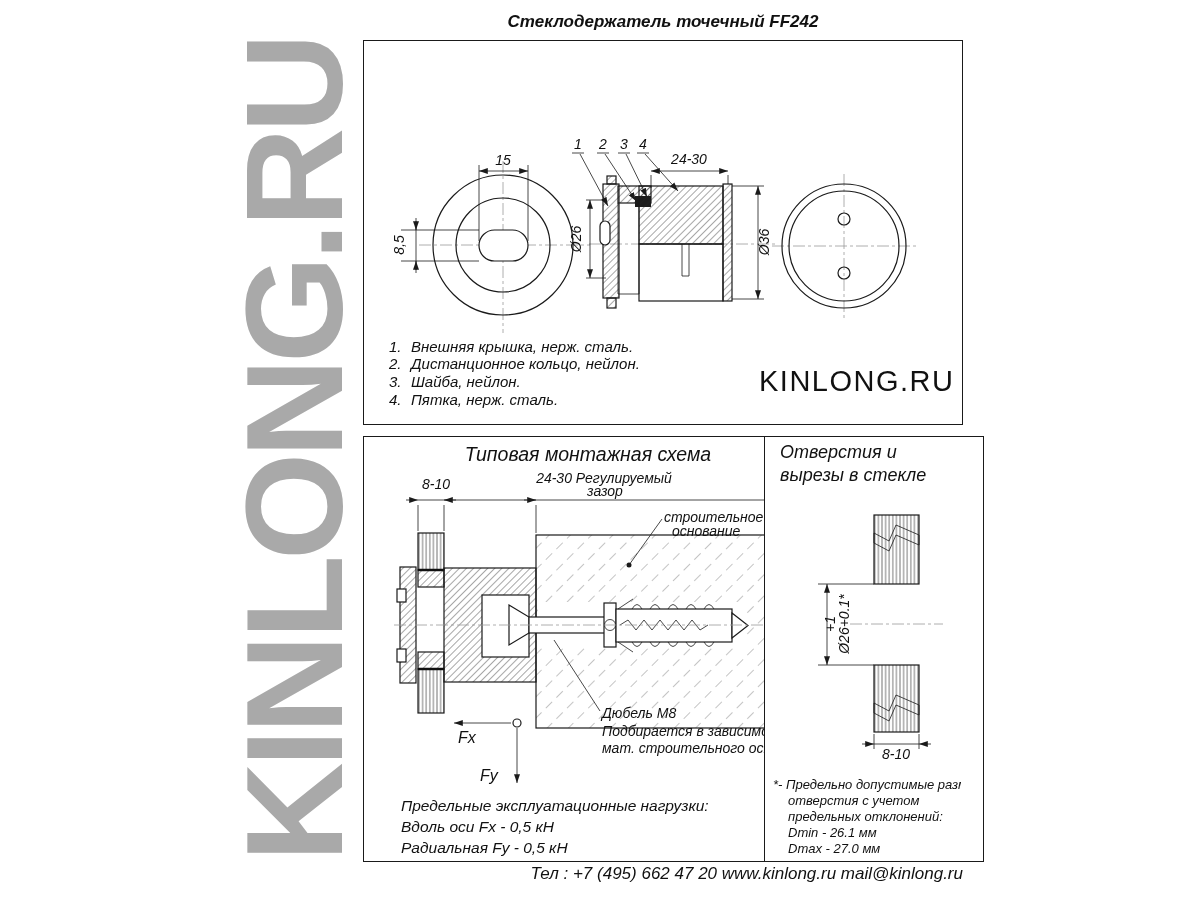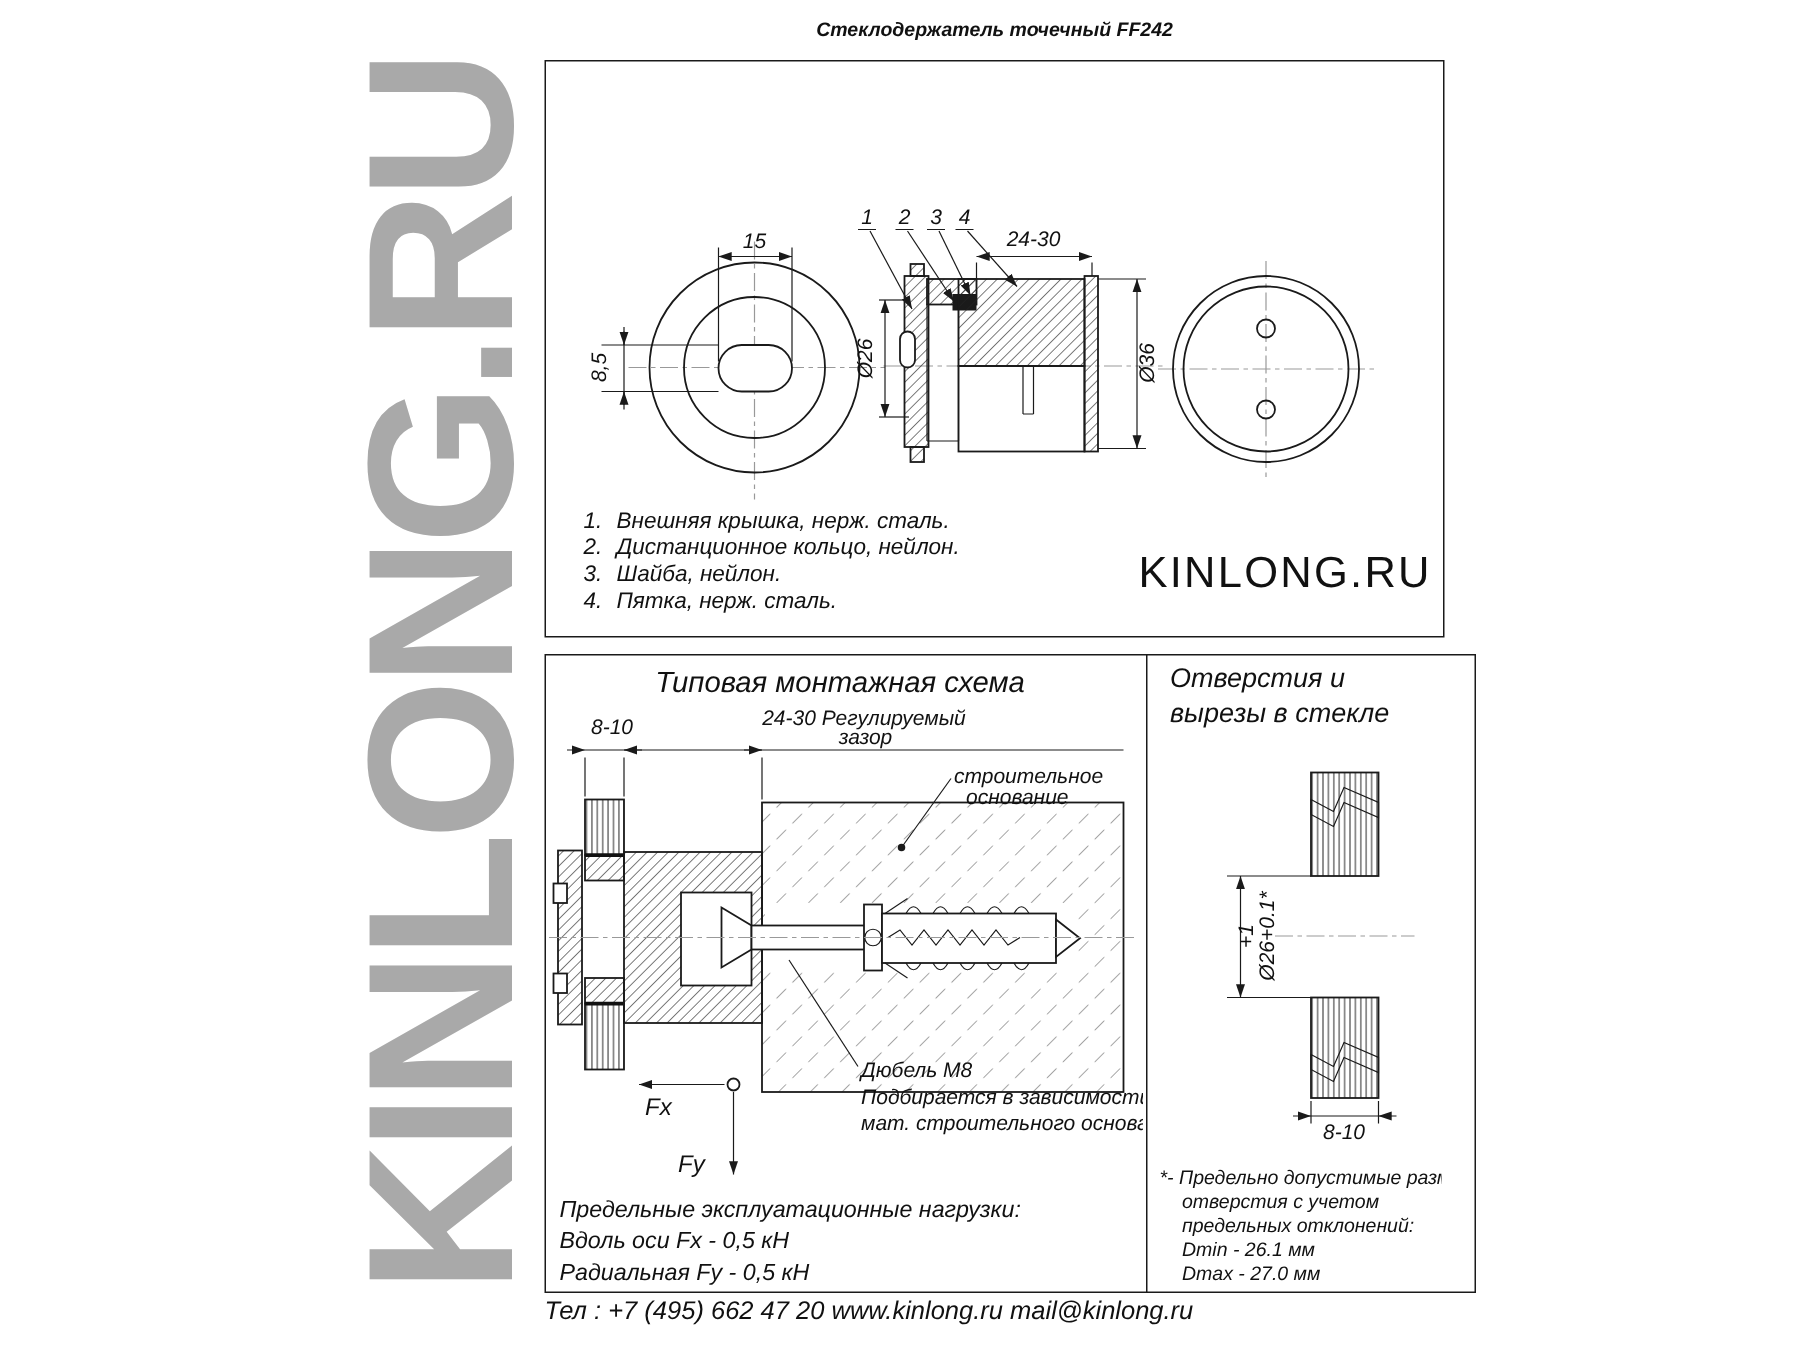--- a/index.html
+++ b/index.html
@@ -5,26 +5,26 @@
   html,body{margin:0;padding:0;background:#fff;}
   #page{position:relative;width:1200px;height:900px;background:#fff;overflow:hidden;
         font-family:"Liberation Sans",sans-serif;color:#111;}
   
   .watermark{position:absolute;left:228px;top:0;width:900px;height:132px;
              transform-origin:0 0;transform:rotate(-90deg) translateX(-900px);
              font-family:"Liberation Sans",sans-serif;font-weight:bold;font-size:138px;
              line-height:132px;letter-spacing:-5px;color:#a9a9a9;text-align:center;
              white-space:nowrap;user-select:none;}
   .page-title{position:absolute;left:363px;top:12px;width:600px;text-align:center;
-              font-style:italic;font-weight:bold;font-size:13px;}
+              font-style:italic;font-weight:bold;font-size:17px;}
   .panel{position:absolute;background:#fff;border:1.6px solid #1a1a1a;box-sizing:border-box;}
   #panel-top{left:363px;top:40px;width:600px;height:385px;}
-  #panel-mount{left:363px;top:436px;width:402px;height:426px;}
+  #panel-mount{left:363px;top:436px;width:402px;height:426px;padding-left:28px;}
   #panel-holes{left:763.5px;top:436px;width:220px;height:426px;}
-  .footer{position:absolute;left:363px;top:864px;width:600px;text-align:left;
+  .footer{position:absolute;left:363px;top:864px;width:600px;text-align:right;
           font-style:italic;font-size:17px;}
   svg{display:block;}
   svg text{font-family:"Liberation Sans",sans-serif;fill:#111;}
   .it{font-style:italic;}
   .ln{stroke:#1a1a1a;stroke-width:1.2;}
   .thin{stroke:#1a1a1a;stroke-width:0.8;fill:none;}
   .dim{stroke:#1a1a1a;stroke-width:0.8;fill:none;}
   .cl{stroke:#999;stroke-width:0.8;fill:none;stroke-dasharray:12 3 3 3;}
   .dt{font-style:italic;font-size:14px;}
 </style>

